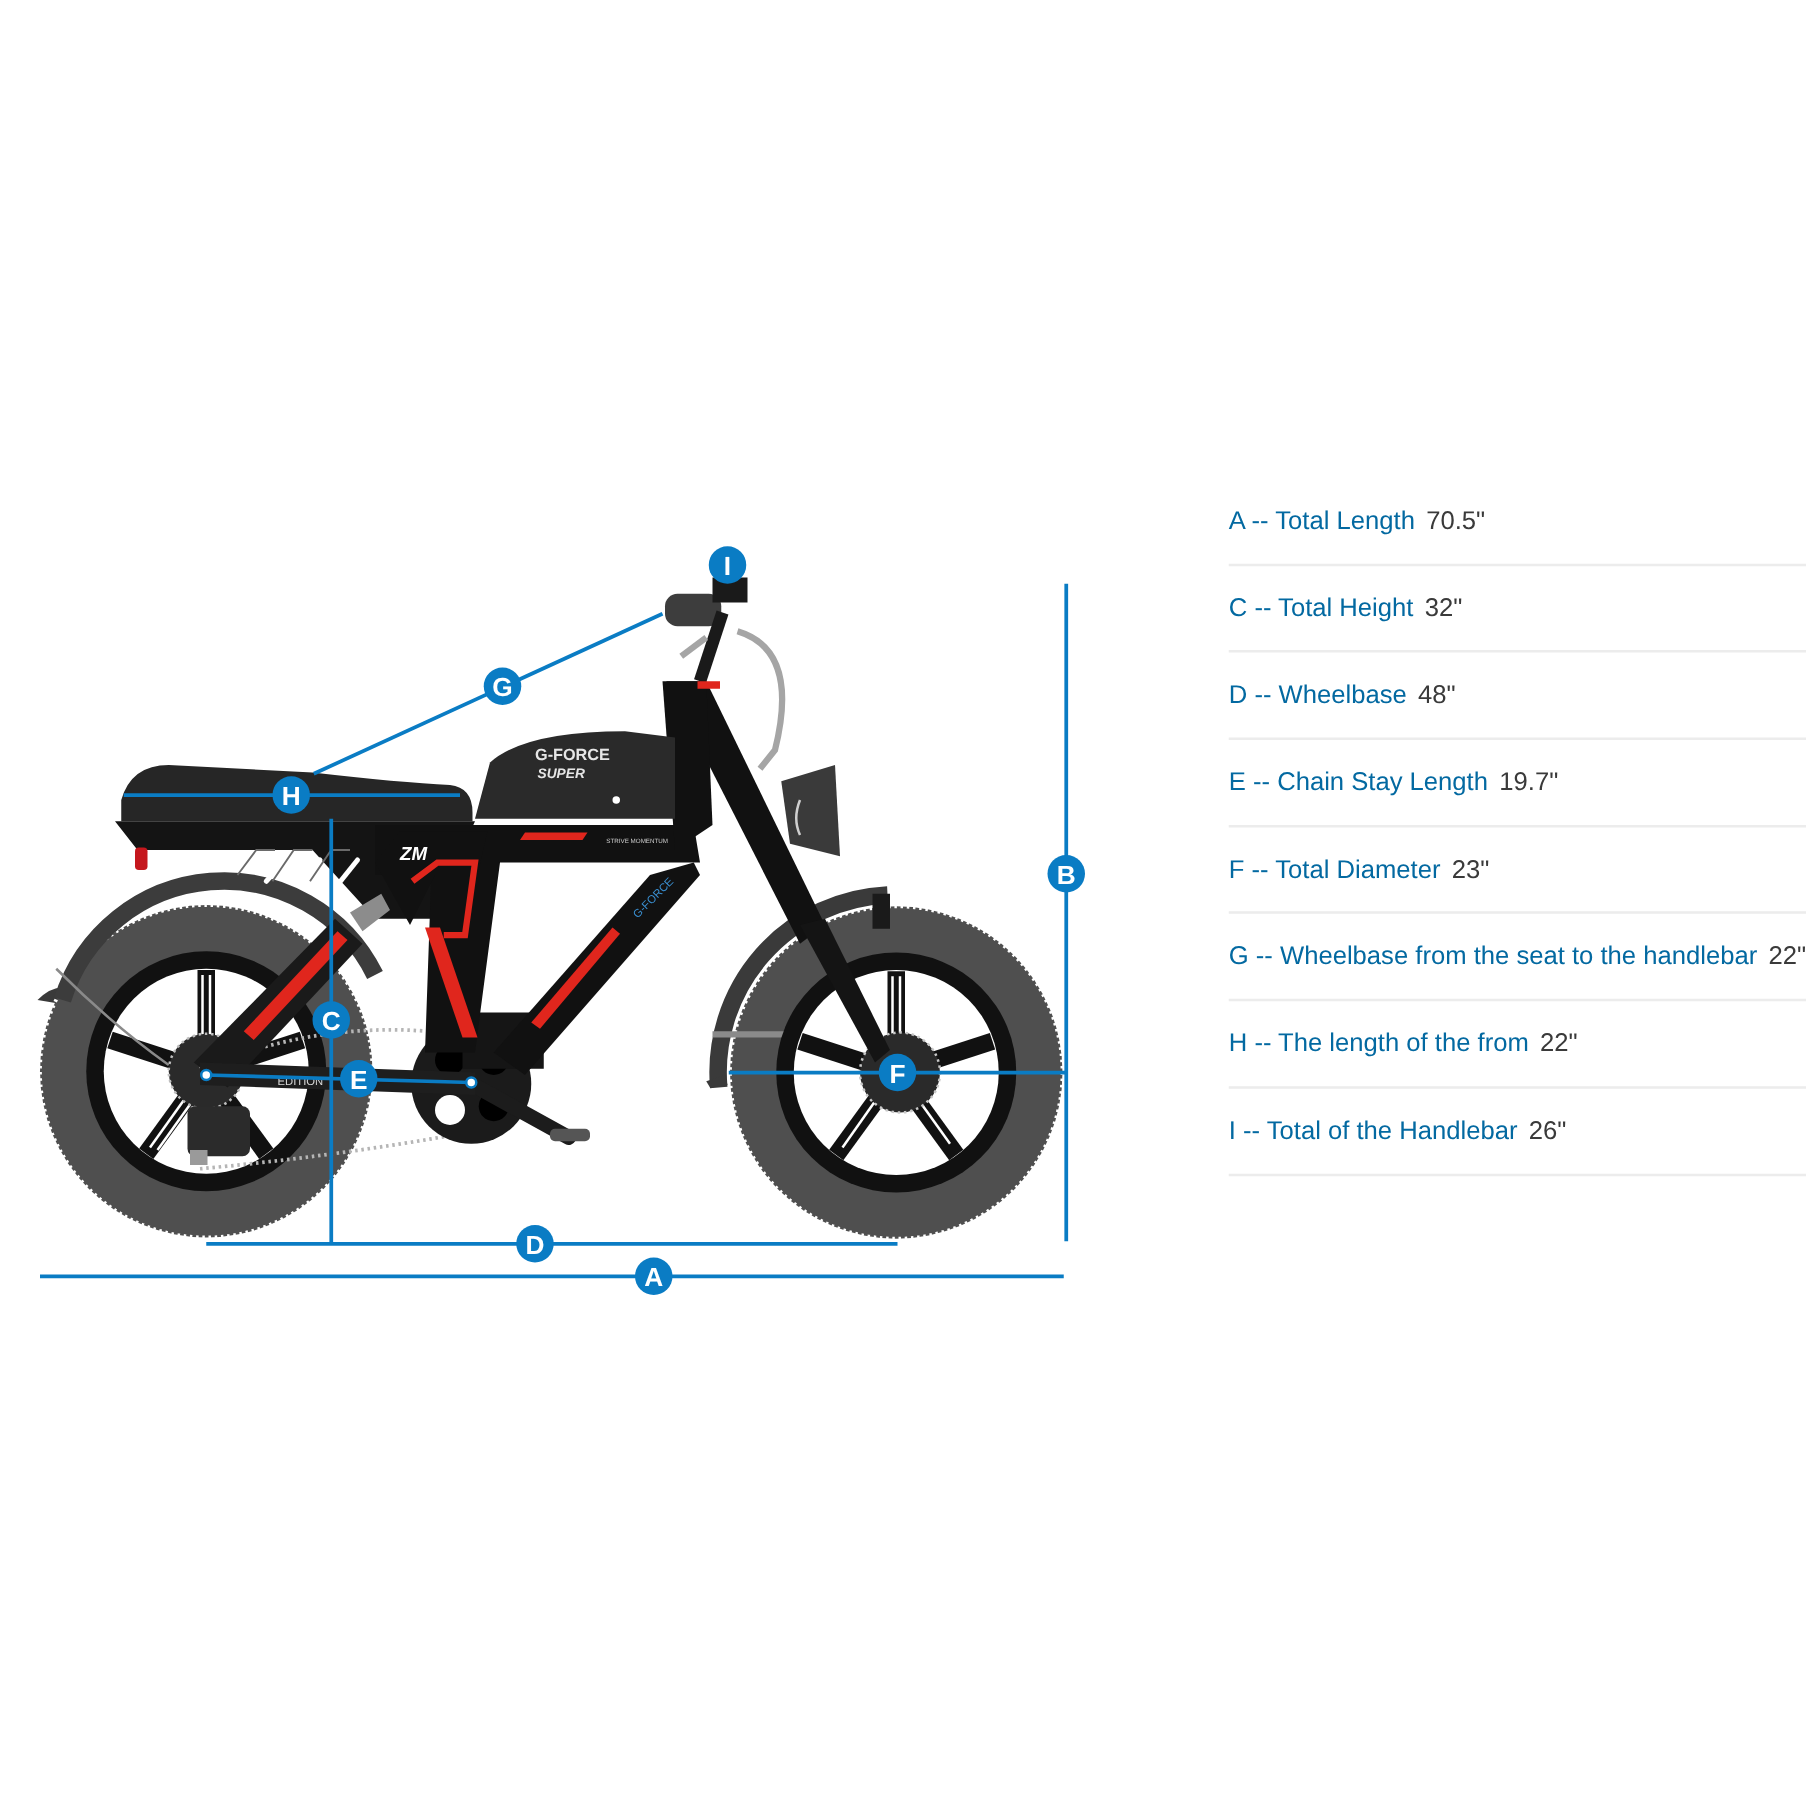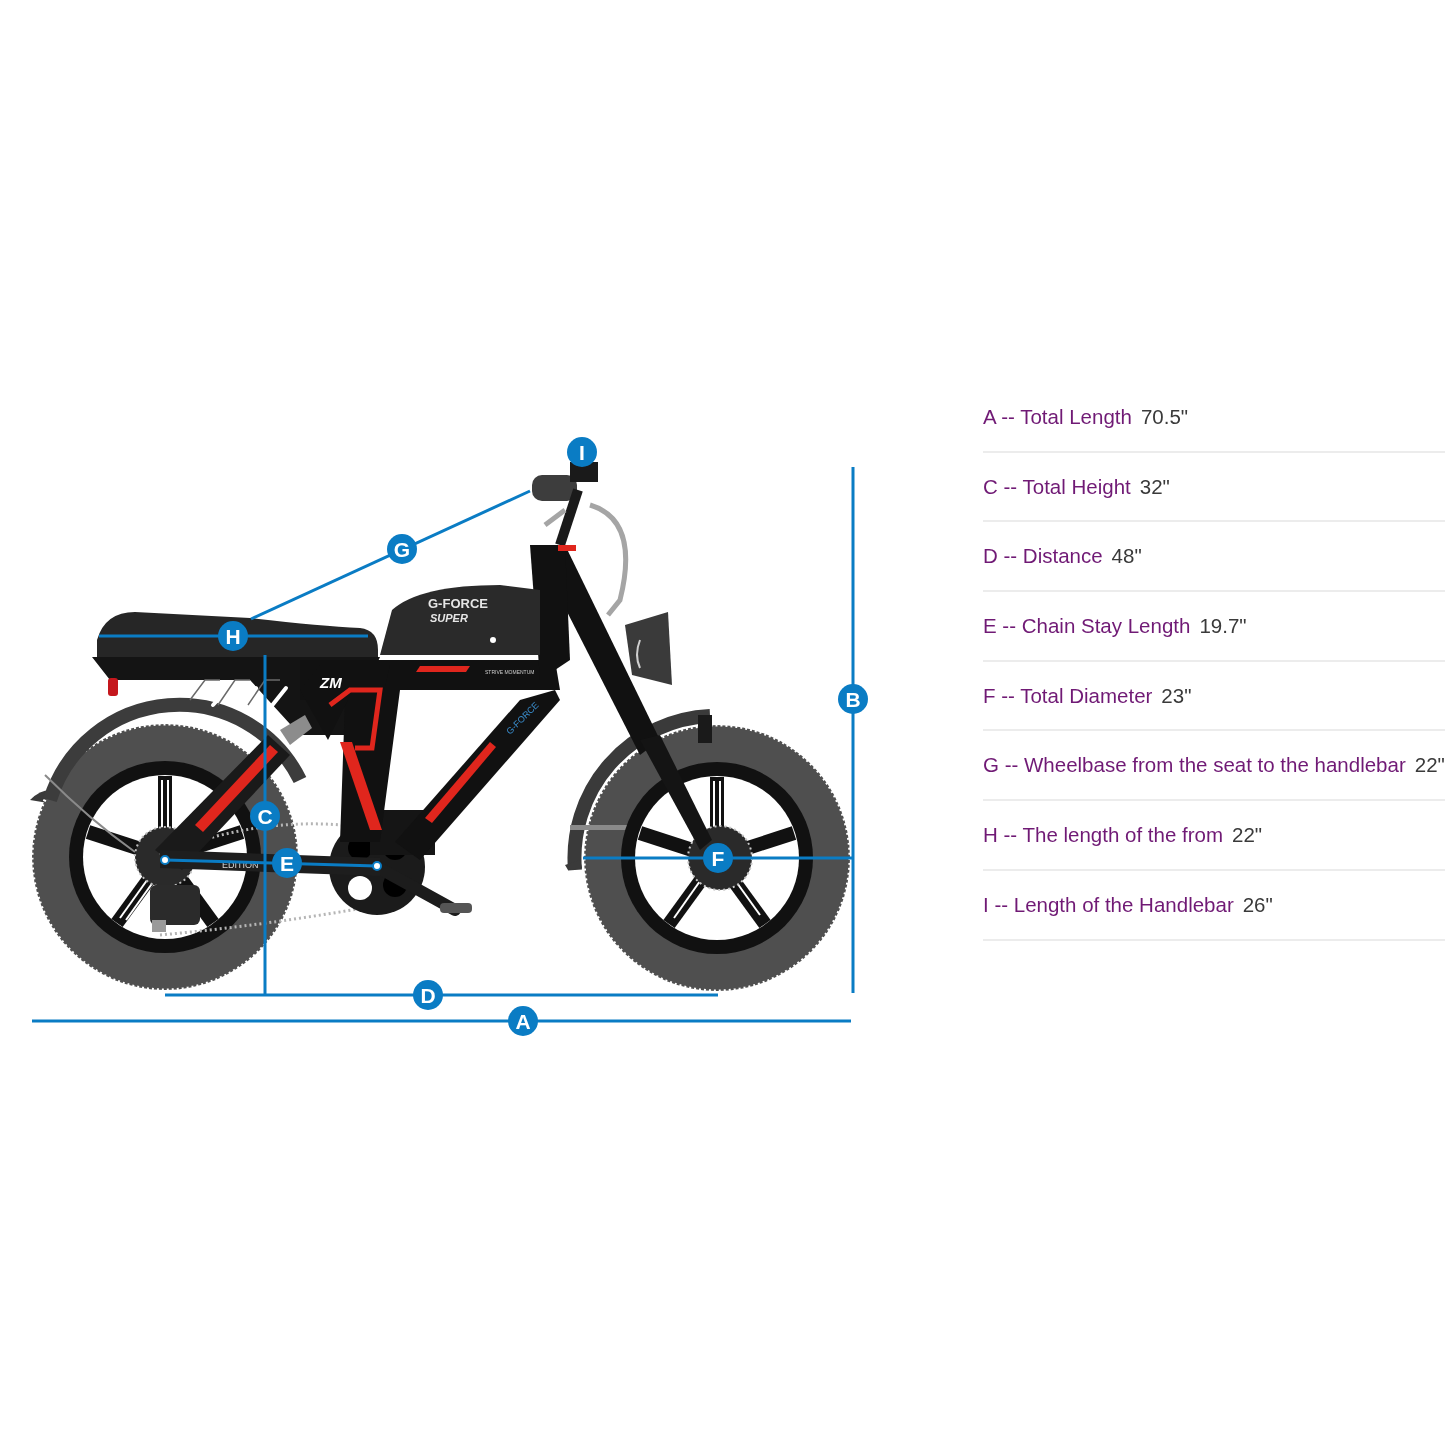--- a/index.html
+++ b/index.html
@@ -1,20 +1,20 @@
 <!DOCTYPE html>
 <html><head>
 <meta charset="utf-8">
 <style>
   html, body { margin: 0; padding: 0; background: #ffffff; }
   body { width: 1445px; height: 1445px; position: relative; overflow: hidden; font-family: "Liberation Sans", "DejaVu Sans", sans-serif; }
   #diagram { position: absolute; left: 0; top: 0; width: 1445px; height: 1445px; }
   .specs { position: absolute; left: 983px; top: 383px; width: 462px; }
   .spec-row { height: 69.7px; box-sizing: border-box; border-bottom: 2px solid #ececec; display: flex; align-items: center; white-space: nowrap; color: #1c1c1c; font-size: 20.5px; }
-  .spec-name { font-weight: normal; color: #701a75; }
+  .spec-name { font-weight: normal; color: #0369a1; }
   .spec-value { color: #3a3a3a; margin-left: 9px; }
   .marker-text { font-family: "Liberation Sans", "DejaVu Sans", sans-serif; font-weight: bold; font-size: 21px; fill: #ffffff; }
   .tread { stroke-dasharray: 2 3; }
 </style>
 </head>
 <body>
 
 <svg id="diagram" viewBox="0 0 1445 1445" xmlns="http://www.w3.org/2000/svg">
 
   <g>
@@ -201,36 +201,36 @@
 <div class="specs">
   <div class="spec-row">
       <span class="spec-name">A -- Total Length</span>
       <span class="spec-value">70.5"</span>
     </div>
   <div class="spec-row">
       <span class="spec-name">C -- Total Height</span>
       <span class="spec-value">32"</span>
     </div>
   <div class="spec-row">
-      <span class="spec-name">D -- Distance</span>
+      <span class="spec-name">D -- Wheelbase</span>
       <span class="spec-value">48"</span>
     </div>
   <div class="spec-row">
       <span class="spec-name">E -- Chain Stay Length</span>
       <span class="spec-value">19.7"</span>
     </div>
   <div class="spec-row">
       <span class="spec-name">F -- Total Diameter</span>
       <span class="spec-value">23"</span>
     </div>
   <div class="spec-row">
       <span class="spec-name">G -- Wheelbase from the seat to the handlebar</span>
       <span class="spec-value">22"</span>
     </div>
   <div class="spec-row">
       <span class="spec-name">H -- The length of the from</span>
       <span class="spec-value">22"</span>
     </div>
   <div class="spec-row">
-      <span class="spec-name">I -- Length of the Handlebar</span>
+      <span class="spec-name">I -- Total of the Handlebar</span>
       <span class="spec-value">26"</span>
     </div>
 </div>
 
 </body></html>

